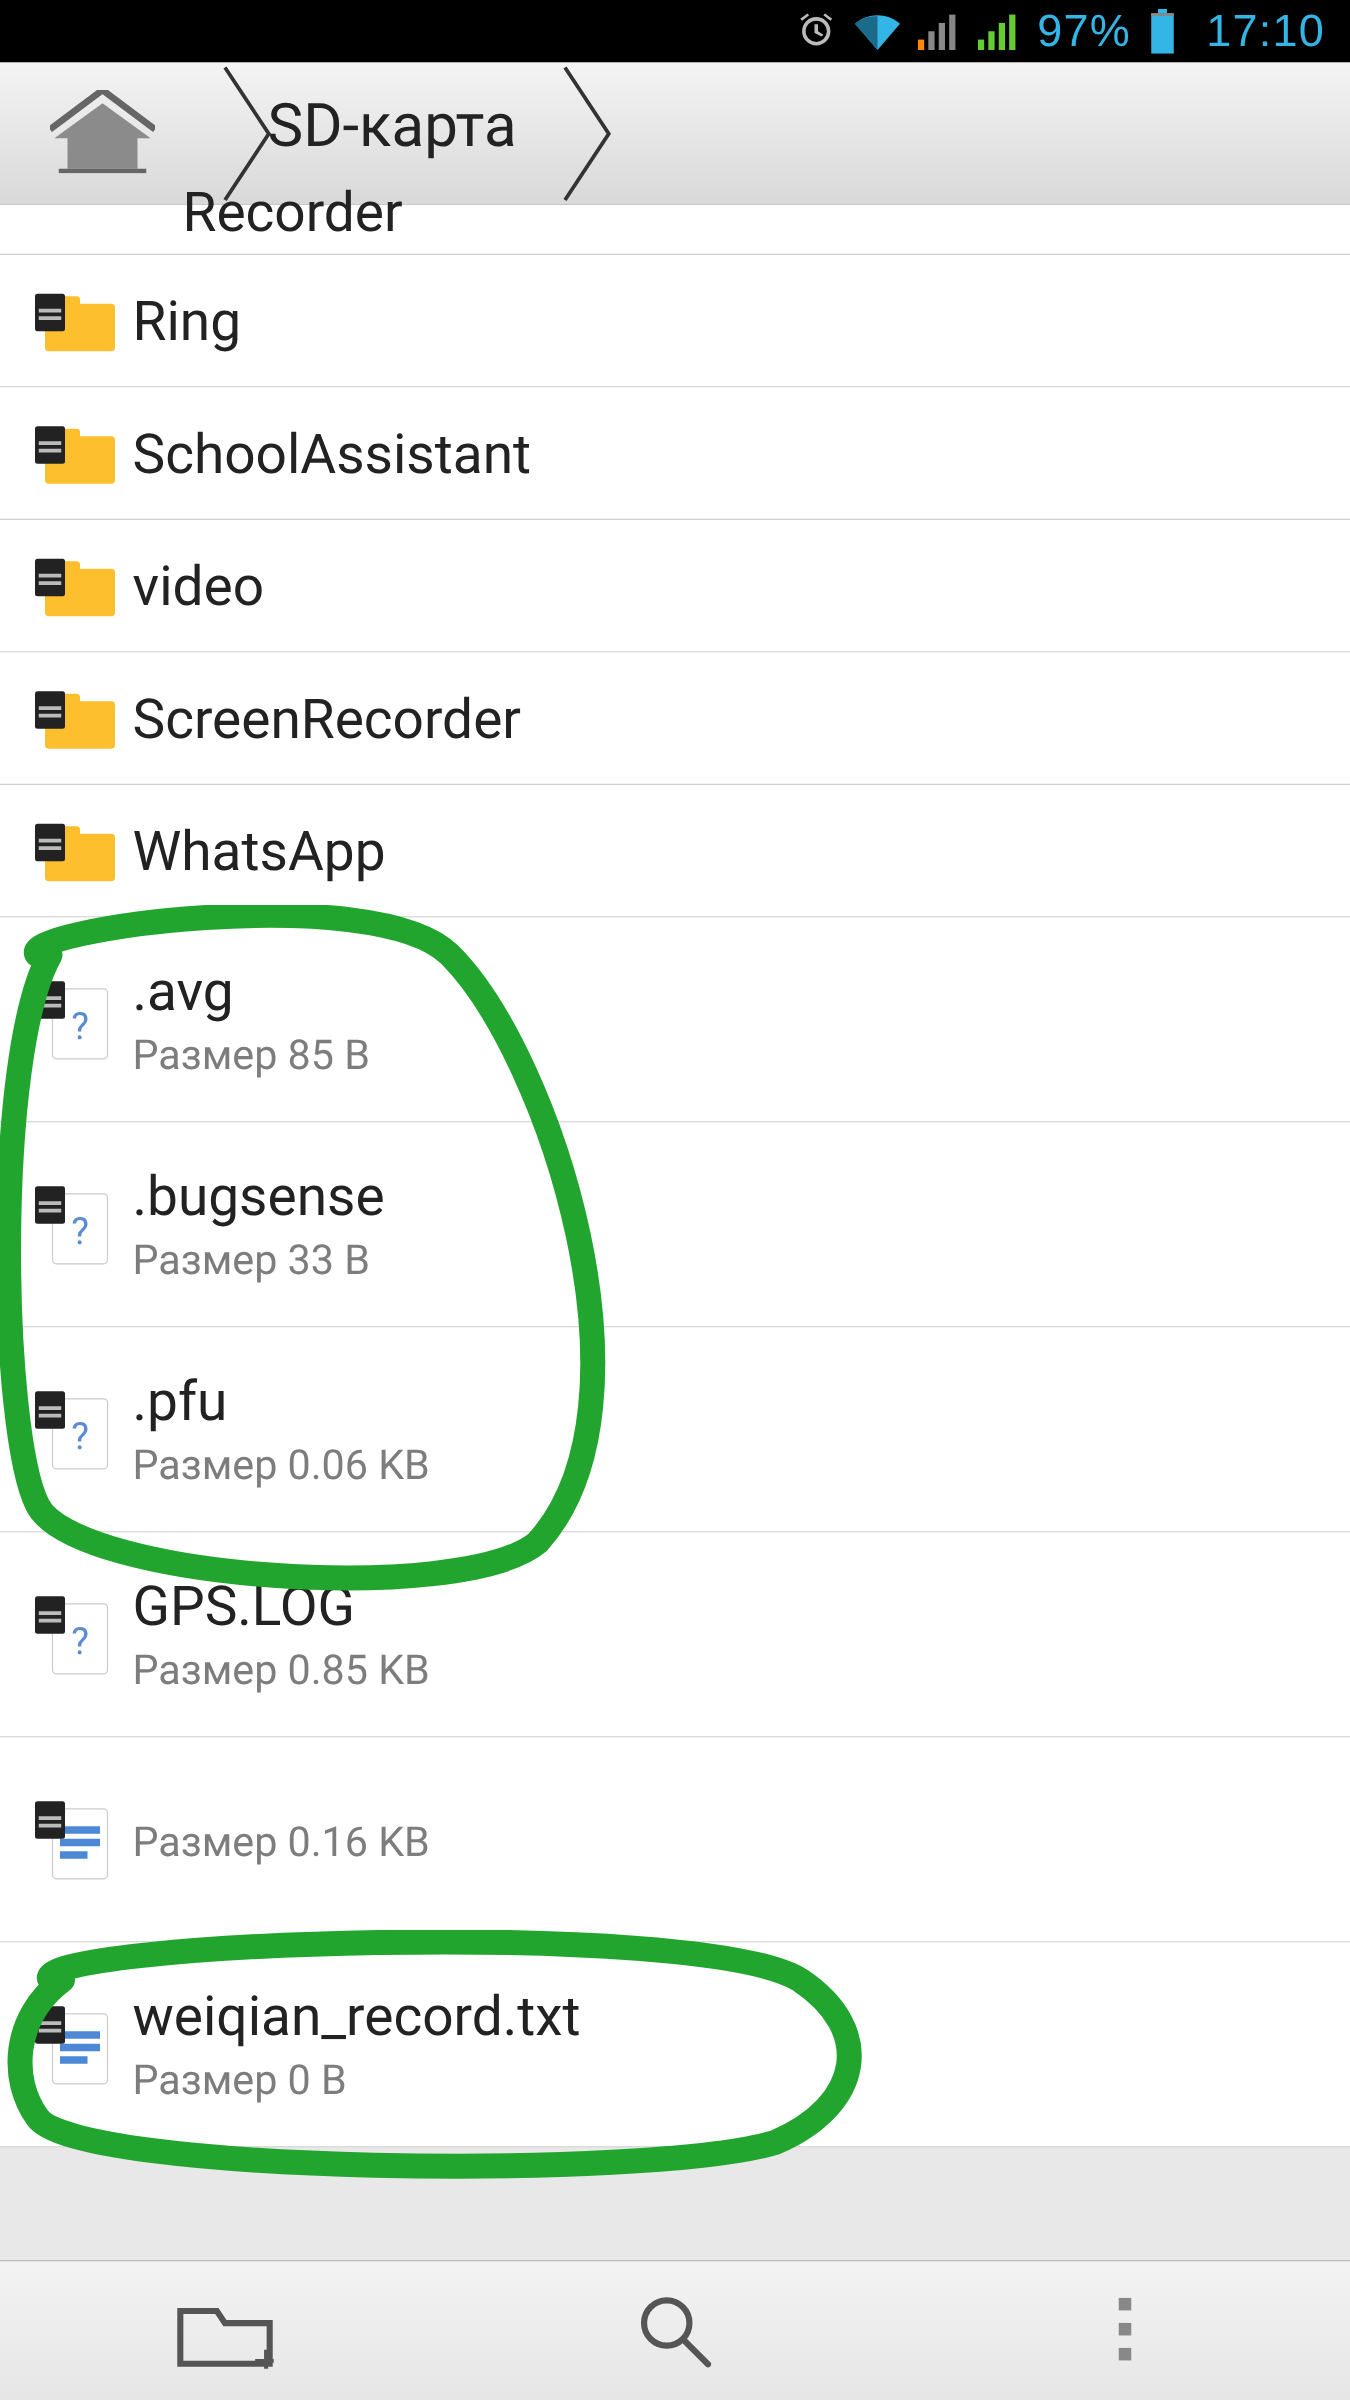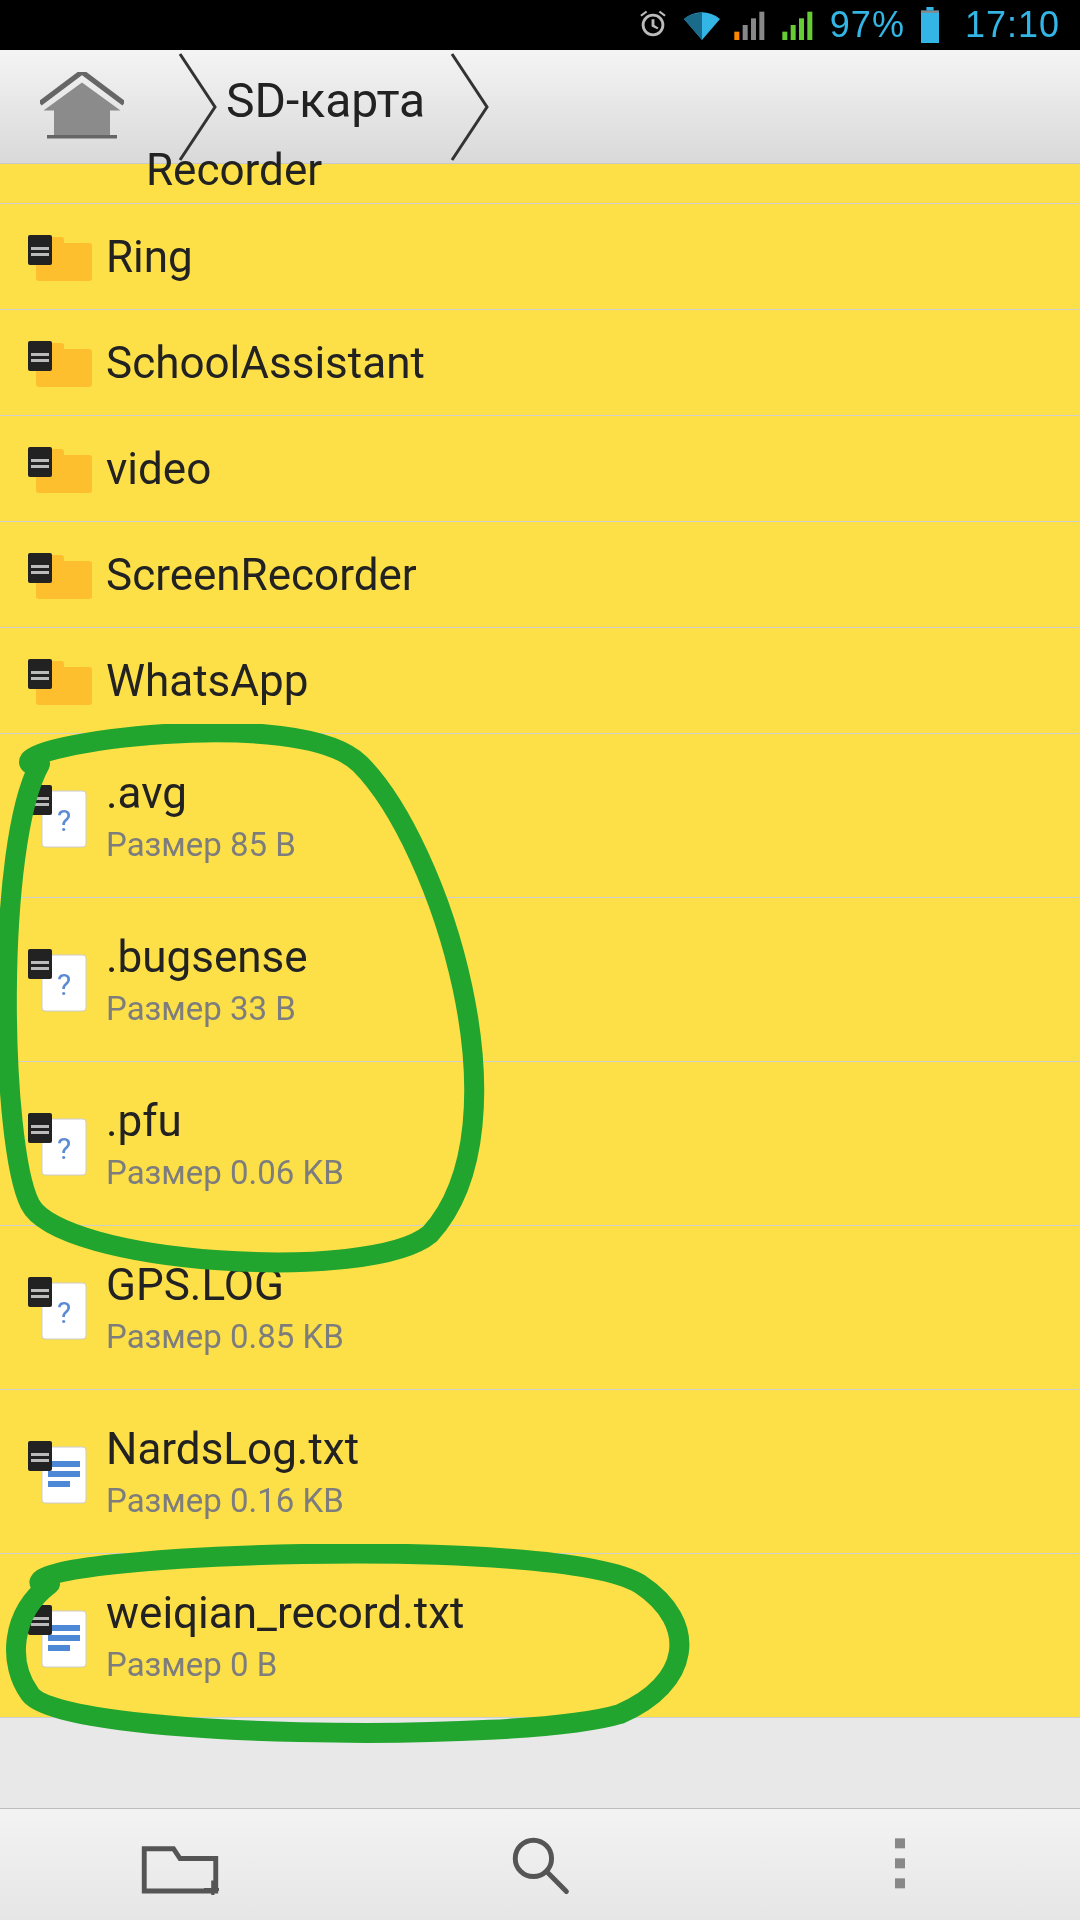--- a/index.html
+++ b/index.html
@@ -9,25 +9,25 @@
   
   .status-bar { height:50px; background:#000; color:#33b5e5; display:flex; align-items:center; justify-content:flex-end; padding:0 20px; font-size:36px; font-family:Arial,sans-serif; letter-spacing:1px; }
   .status-bar .ico { margin-left:14px; display:inline-flex; align-items:center; }
   .status-bar .time { margin-left:24px; }
   .status-bar svg { display:block; }
 
   
   .crumb-bar { height:114px; position:relative; background:linear-gradient(#f4f4f4,#d9d9d9); border-bottom:1px solid #c9c9c9; overflow:hidden; }
   .crumb-bar svg { position:absolute; left:0; top:0; }
   .crumb-bar .home-ico { position:absolute; left:40px; top:22px; }
-  .crumb-bar .crumb-text { position:absolute; left:226px; top:22px; font-size:48px; color:#222; }
+  .crumb-bar .crumb-text { position:absolute; left:214px; top:22px; font-size:48px; color:#222; }
 
   
   .list { position:relative; }
-  .row { height:106px; border-bottom:1px solid #cfcfcf; background:#fde047; display:flex; align-items:center; padding-left:28px; position:relative; }
+  .row { height:106px; border-bottom:1px solid #cfcfcf; background:#ffffff; display:flex; align-items:center; padding-left:28px; position:relative; }
   .row.first { height:40px; }
   .row.file-row { height:164px; }
   .row .icon { width:78px; display:flex; justify-content:flex-start; }
   .row .labels { }
   .row .name { font-size:44px; color:#222; }
   .row .sub  { font-size:33px; color:#7d7d7d; margin-top:6px; }
   .row.first .name { font-size:44px; color:#222; }
 
   
   .toolbar { position:absolute; left:0; right:0; bottom:0; height:112px; background:linear-gradient(#f3f3f3,#e6e6e6); border-top:1px solid #bcbcbc; display:flex; }
@@ -245,21 +245,20 @@
           <rect x="14" y="10" width="44" height="56" rx="3" fill="#fff" stroke="#ccc"></rect>
           <rect x="20" y="24" width="32" height="6" fill="#4d88d6"></rect>
           <rect x="20" y="34" width="32" height="6" fill="#4d88d6"></rect>
           <rect x="20" y="44" width="22" height="6" fill="#4d88d6"></rect>
           <rect x="0" y="4" width="24" height="30" rx="2" fill="#222"></rect>
           <rect x="3" y="16" width="18" height="3" fill="#bbb"></rect>
           <rect x="3" y="22" width="18" height="3" fill="#bbb"></rect>
         </svg>
       </span>
     <div class="labels">
-      <div class="name">NardsLog.txt</div>
       <div class="sub"><span>Размер</span> <span>0.16 KB</span></div>
     </div>
   </div>
 
   <div class="row file-row">
     <span class="icon">
         <svg width="66" height="70">
           <rect x="14" y="10" width="44" height="56" rx="3" fill="#fff" stroke="#ccc"></rect>
           <rect x="20" y="24" width="32" height="6" fill="#4d88d6"></rect>
           <rect x="20" y="34" width="32" height="6" fill="#4d88d6"></rect>

